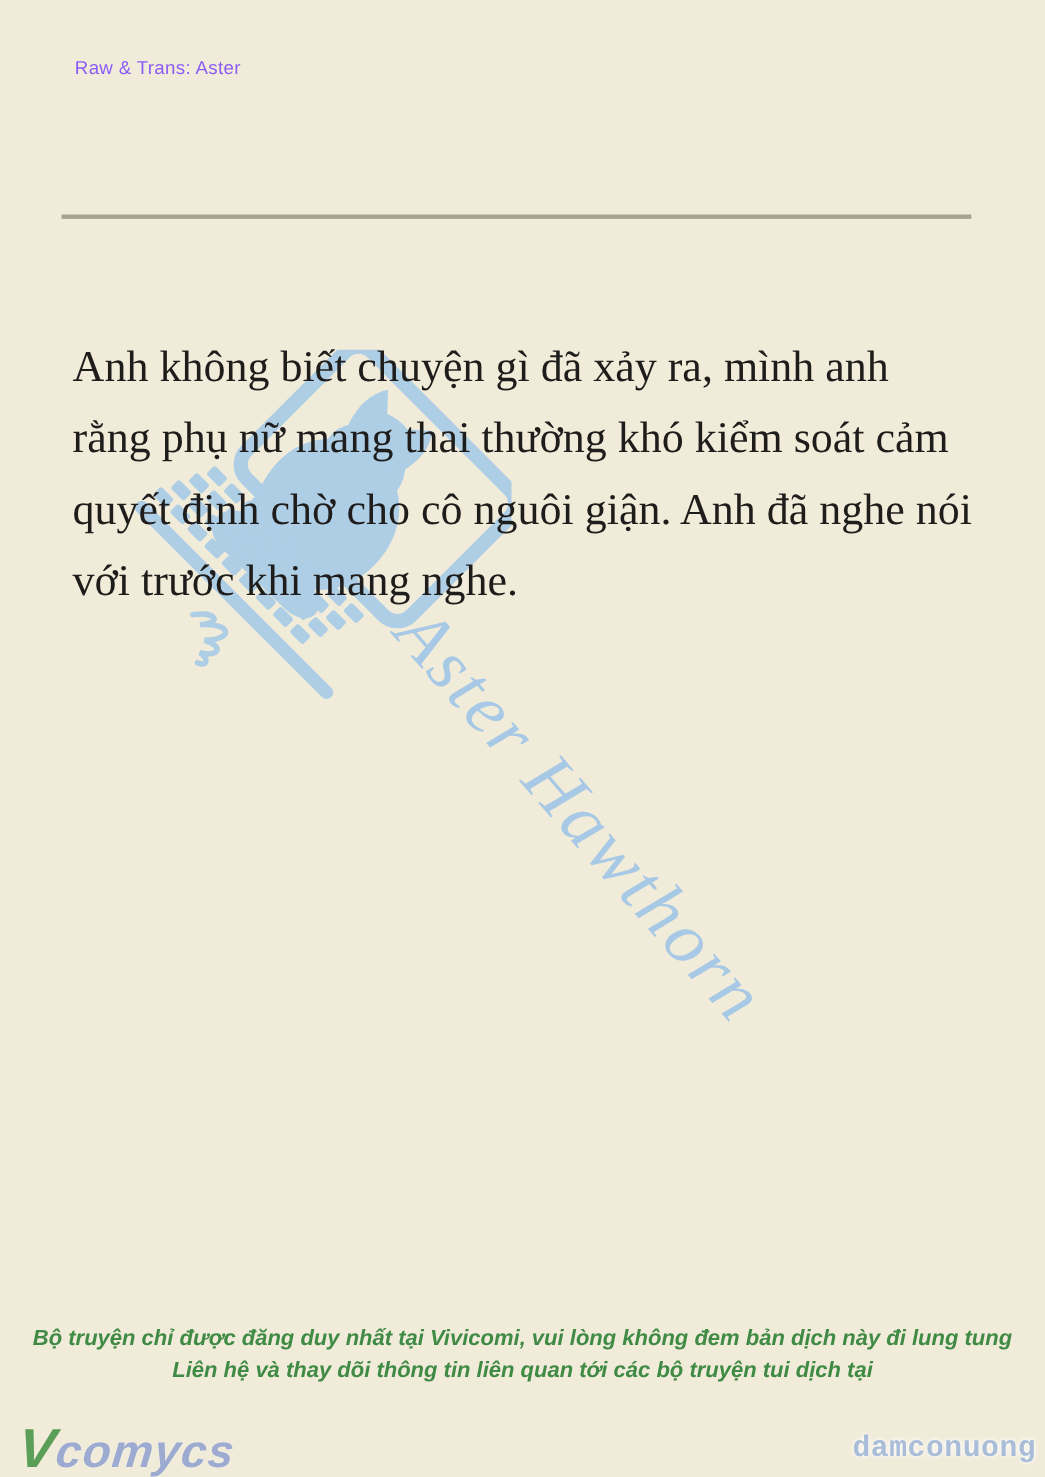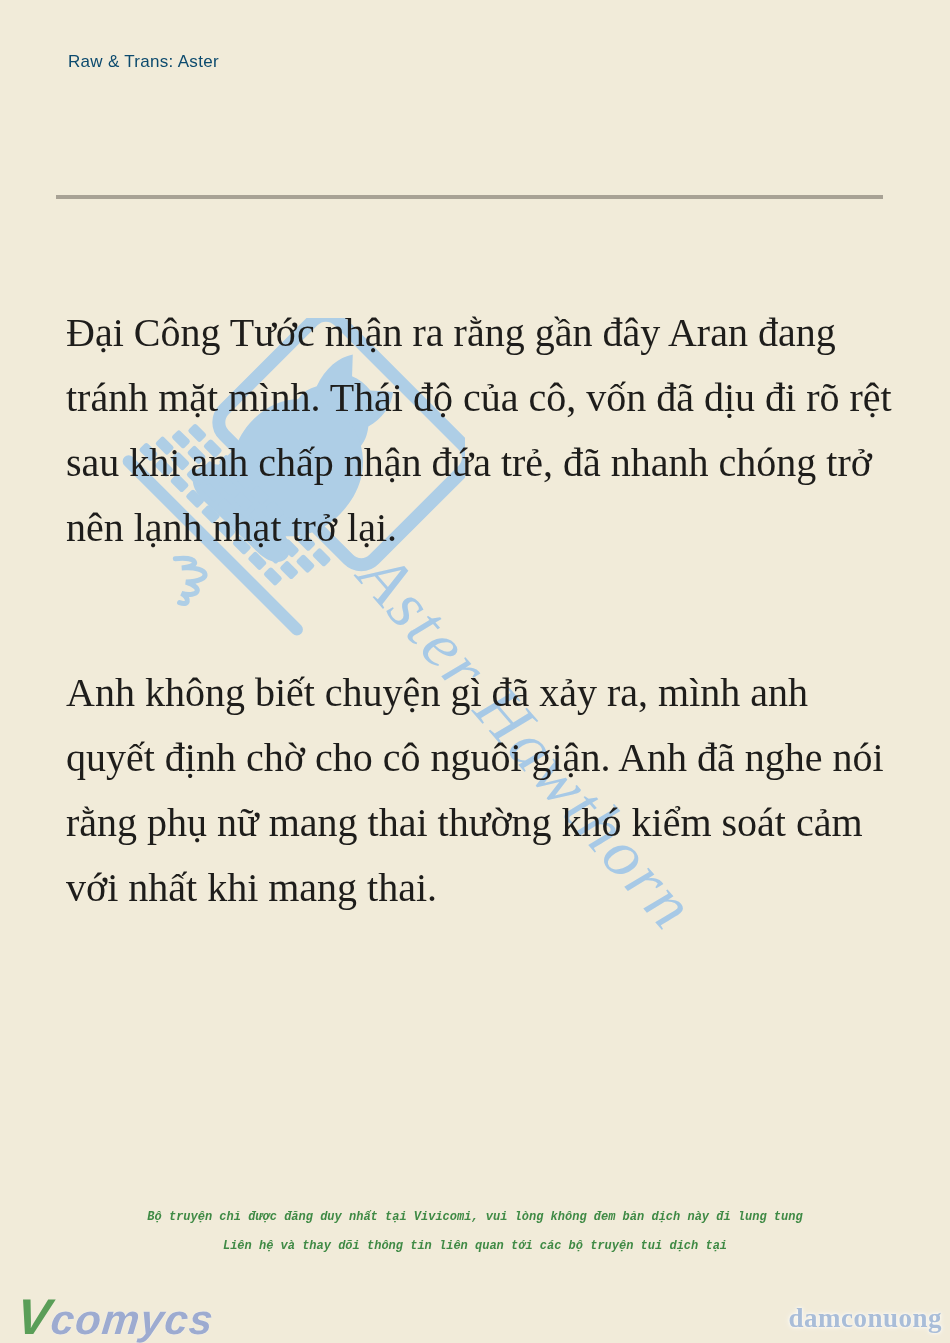--- a/index.html
+++ b/index.html
@@ -6,21 +6,21 @@
   .page{
     position:relative;
     width:950px;height:1343px;
     background:#f1ebd9;
     overflow:hidden;
     font-family:"Liberation Serif", serif;
   }
   .credit{
     position:absolute;left:68px;top:52px;
     font-family:"Liberation Sans", sans-serif;
-    font-size:17px;color:#0c4a6e;letter-spacing:.3px;
+    font-size:17px;color:#8b5cf6;letter-spacing:.3px;
   }
   .divider{
     position:absolute;left:56px;top:195px;
     width:827px;height:4px;background:#a8a295;
   }
   
   .wm-logo{
     position:absolute;left:85px;top:318px;
     width:380px;height:380px;opacity:.92;
     pointer-events:none;
@@ -37,40 +37,40 @@
   .maintext{
     position:absolute;left:66px;top:300px;width:840px;
     font-size:40px;line-height:65px;color:#1e1d1b;
   }
   .para{margin:0 0 100px 0;}
   .tline{white-space:nowrap;}
   
   .notice{
     position:absolute;left:0;top:1203px;width:950px;
     text-align:center;
-    font-family:Liberation Mono, monospace;
+    font-family:Liberation Sans, sans-serif;
     font-weight:bold;font-style:italic;
-    font-size:12px;line-height:29px;color:#3f8a45;
+    font-size:20px;line-height:29px;color:#3f8a45;
   }
   .vcomycs{
     position:absolute;left:14px;top:1288px;
     font-family:"Liberation Sans", sans-serif;
     font-weight:bold;font-style:italic;
     font-size:42px;letter-spacing:1px;
     transform:skewX(-6deg);transform-origin:0 100%;
     white-space:nowrap;
   }
   .vcomycs .v{color:#5a9e58;font-size:50px;}
   .vcomycs .rest{
     color:#9dabd0;
     text-shadow:0 0 1px #ffffff;
   }
   .damconuong{
     position:absolute;right:8px;top:1303px;
-    font-family:Liberation Serif, serif;
+    font-family:Liberation Mono, monospace;
     font-weight:bold;font-size:27px;letter-spacing:.5px;
     color:#a9bdd8;
     text-shadow:0 0 3px rgba(255,255,255,.95),0 0 6px rgba(255,255,255,.8);
   }
 </style>
 </head>
 <body>
 
 <div class="page">
 
@@ -109,30 +109,24 @@
       <rect x="58" y="250" width="250" height="12" rx="6"></rect>
 
       <path d="M166 292 c14 -18 24 -13 11 2 c19 -22 32 -13 13 7 c17 -9 20 2 5 11 c10 -2 14 4 5 8" fill="none" stroke="#a9cce8" stroke-width="5" stroke-linecap="round"></path>
     </g>
   </svg>
 
   <div class="wm-text">Aster Hawthorn</div>
 
   <div class="maintext">
     <div class="para">
-      <div class="tline">Đại Công Tước nhận ra rằng gần đây Aran đang</div>
-      <div class="tline">tránh mặt mình. Thái độ của cô, vốn đã dịu đi rõ rệt</div>
-      <div class="tline">sau khi anh chấp nhận đứa trẻ, đã nhanh chóng trở</div>
-      <div class="tline">nên lạnh nhạt trở lại.</div>
-    </div>
-    <div class="para">
       <div class="tline">Anh không biết chuyện gì đã xảy ra, mình anh</div>
+      <div class="tline">rằng phụ nữ mang thai thường khó kiểm soát cảm</div>
       <div class="tline">quyết định chờ cho cô nguôi giận. Anh đã nghe nói</div>
-      <div class="tline">rằng phụ nữ mang thai thường khó kiểm soát cảm</div>
-      <div class="tline">với nhất khi mang thai.</div>
+      <div class="tline">với trước khi mang nghe.</div>
     </div>
   </div>
 
   <div class="notice">
     <div>Bộ truyện chỉ được đăng duy nhất tại Vivicomi, vui lòng không đem bản dịch này đi lung tung</div>
     <div>Liên hệ và thay dõi thông tin liên quan tới các bộ truyện tui dịch tại</div>
   </div>
 
   <div class="vcomycs">
     <span class="v">V</span><span class="rest">comycs</span>

